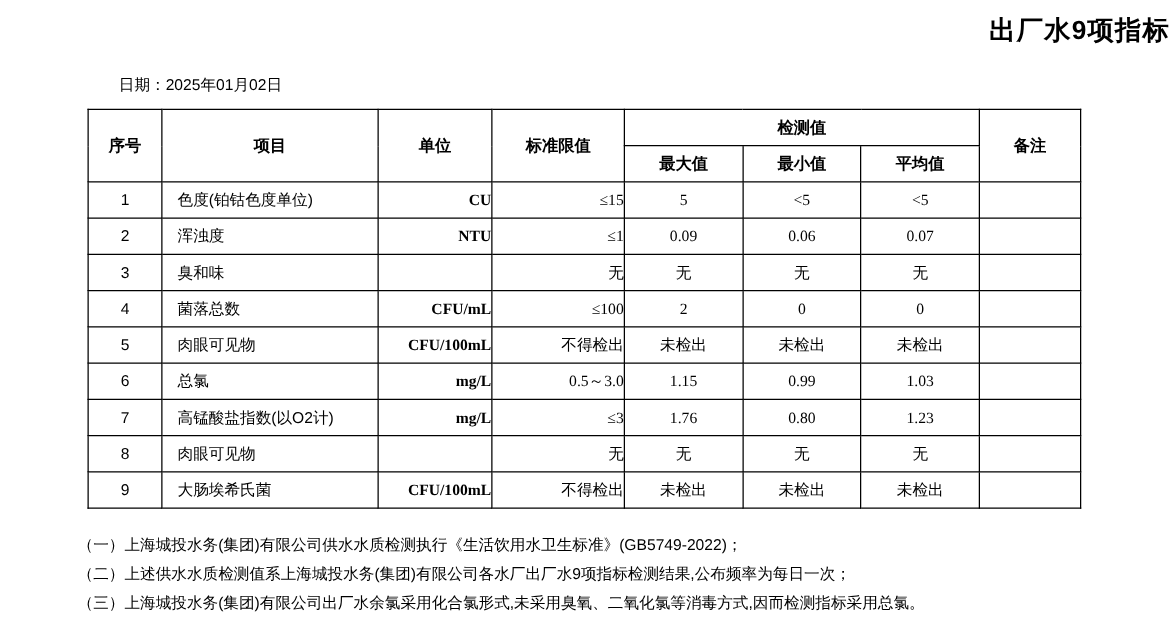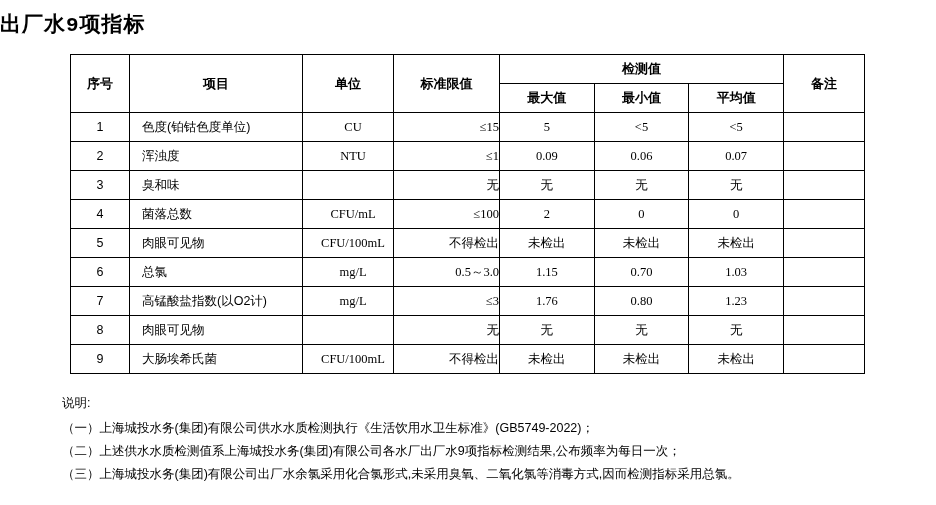--- a/index.html
+++ b/index.html
@@ -14,27 +14,27 @@
     color: #000000;
     overflow: hidden;
   }
   .page {
     position: relative;
     width: 936px;
     height: 505px;
     box-sizing: border-box;
   }
   .title {
-    text-align: left;
+    text-align: right;
     font-size: 21px;
     font-weight: bold;
     letter-spacing: 1px;
     margin-top: 10px;
     margin-bottom: 16px;
-    font-family: Liberation Mono, monospace;
+    font-family: Liberation Sans, sans-serif;
   }
   .date-line {
     margin-top: 22px;
     margin-left: 95px;
     font-size: 12.5px;
     font-family: "Liberation Sans", sans-serif;
   }
   .table-wrap {
     margin-top: 10px;
     margin-left: 70px;
@@ -51,21 +51,21 @@
     padding: 0;
     height: 28px;
     vertical-align: middle;
   }
   table.report th {
     font-weight: bold;
     font-size: 13px;
   }
   .c-idx   { width: 58px;  text-align: center; }
   .c-item  { width: 172px; text-align: left; padding-left: 12px !important; }
-  .c-unit  { width: 90px;  text-align: center; padding-left: 10px !important; }
+  .c-unit  { width: 90px;  text-align: right; padding-left: 10px !important; font-weight: bold; }
   .c-limit { width: 105px; text-align: right; padding-left: 10px !important; }
   .c-val   { width: 100px; text-align: center; }
   .c-note  { width: 80px;  text-align: center; }
 
   th.c-item, th.c-unit, th.c-limit { text-align: center; padding-left: 0 !important; }
 
   .detect-head { text-align: center; }
   .mono {
     font-family: "Liberation Serif", serif;
   }
@@ -90,20 +90,21 @@
     background: #7ac143;
   }
 </style>
 </head>
 <body>
 
 <div class="page">
 
   <div class="title">出厂水9项指标</div>
 
+  <div class="date-line">日期：2025年01月02日</div>
 
   <div class="table-wrap">
     <table class="report">
       <thead>
         <tr>
           <th class="c-idx" rowspan="2">序号</th>
           <th class="c-item" rowspan="2">项目</th>
           <th class="c-unit" rowspan="2">单位</th>
           <th class="c-limit" rowspan="2">标准限值</th>
           <th class="detect-head" colspan="3">检测值</th>
@@ -165,21 +166,21 @@
           <td class="c-val">未检出</td>
           <td class="c-val">未检出</td>
           <td class="c-note"></td>
         </tr>
         <tr>
           <td class="c-idx">6</td>
           <td class="c-item">总氯</td>
           <td class="c-unit mono">mg/L</td>
           <td class="c-limit mono">0.5～3.0</td>
           <td class="c-val mono">1.15</td>
-          <td class="c-val mono">0.70</td>
+          <td class="c-val mono">0.99</td>
           <td class="c-val mono">1.03</td>
           <td class="c-note"></td>
         </tr>
         <tr>
           <td class="c-idx">7</td>
           <td class="c-item">高锰酸盐指数(以O2计)</td>
           <td class="c-unit mono">mg/L</td>
           <td class="c-limit mono">≤3</td>
           <td class="c-val mono">1.76</td>
           <td class="c-val mono">0.80</td>
@@ -204,21 +205,20 @@
           <td class="c-val">未检出</td>
           <td class="c-val">未检出</td>
           <td class="c-val">未检出</td>
           <td class="c-note"></td>
         </tr>
       </tbody>
     </table>
   </div>
 
   <div class="notes">
-    <div class="note-title">说明:</div>
     <div class="note-line">（一）上海城投水务(集团)有限公司供水水质检测执行《生活饮用水卫生标准》(GB5749-2022)；</div>
     <div class="note-line">（二）上述供水水质检测值系上海城投水务(集团)有限公司各水厂出厂水9项指标检测结果,公布频率为每日一次；</div>
     <div class="note-line">（三）上海城投水务(集团)有限公司出厂水余氯采用化合氯形式,未采用臭氧、二氧化氯等消毒方式,因而检测指标采用总氯。</div>
   </div>
 
   <div class="accent-bar"></div>
 
 </div>
 
 </body></html>

